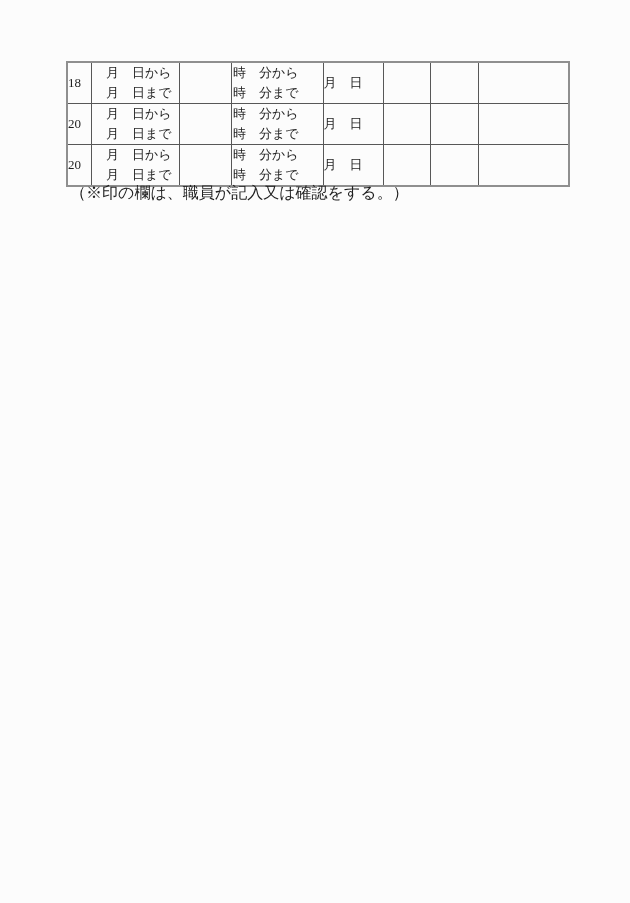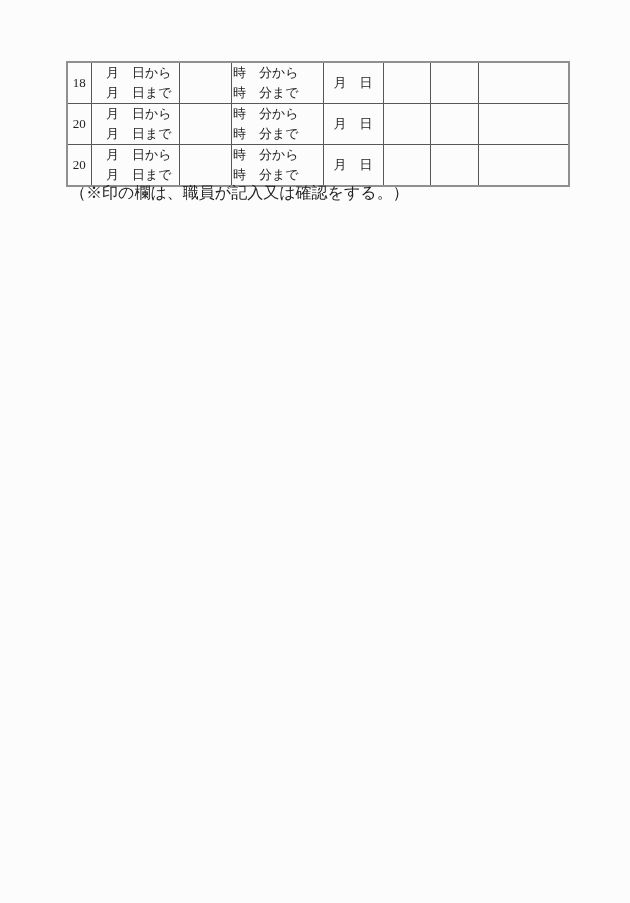--- a/index.html
+++ b/index.html
@@ -30,39 +30,38 @@
   }
   table.sched td {
     border: 1px solid #575757;
     height: 40px;
     padding: 0;
     font-size: 13px;
     vertical-align: middle;
     overflow: hidden;
   }
   td.c-no {
-    text-align: center;
     margin-top: 44px;
   }
   td.c-period .line {
     line-height: 20px;
     text-align: right;
     padding-right: 7px;
     word-spacing: 5px;
     white-space: nowrap;
   }
   td.c-time .line {
     line-height: 20px;
     text-align: right;
     padding-right: 24px;
     word-spacing: 3px;
     white-space: nowrap;
   }
   td.c-date {
-    text-align: center;
+    text-align: left;
     word-spacing: 4px;
     white-space: nowrap;
   }
   .footnote {
     position: absolute;
     left: 70px;
     top: 186px;
     font-size: 16px;
     line-height: 14px;
     color: #1f1f1f;

